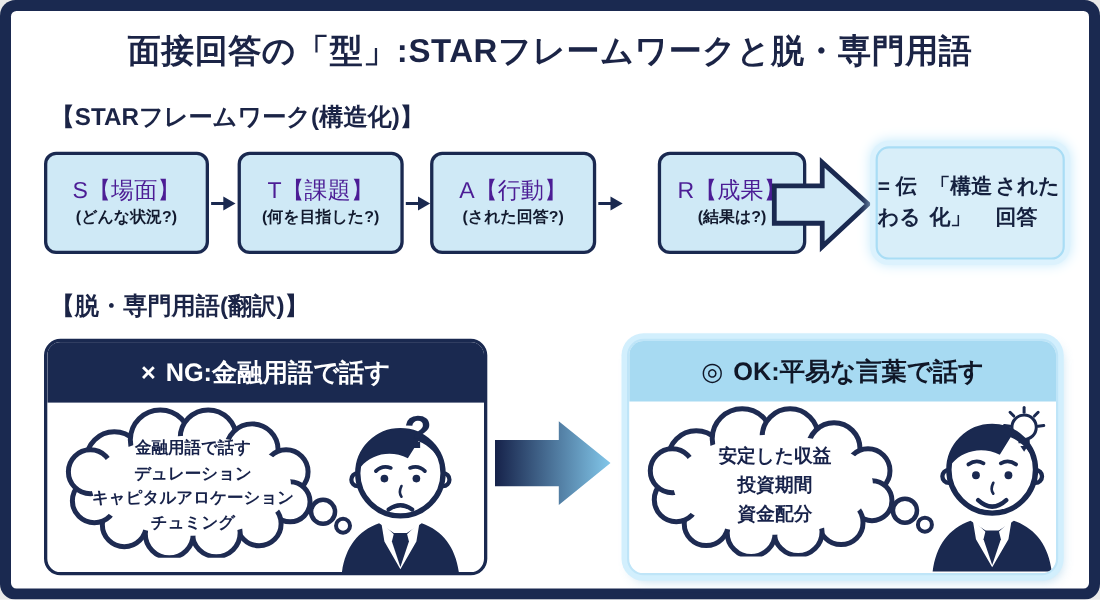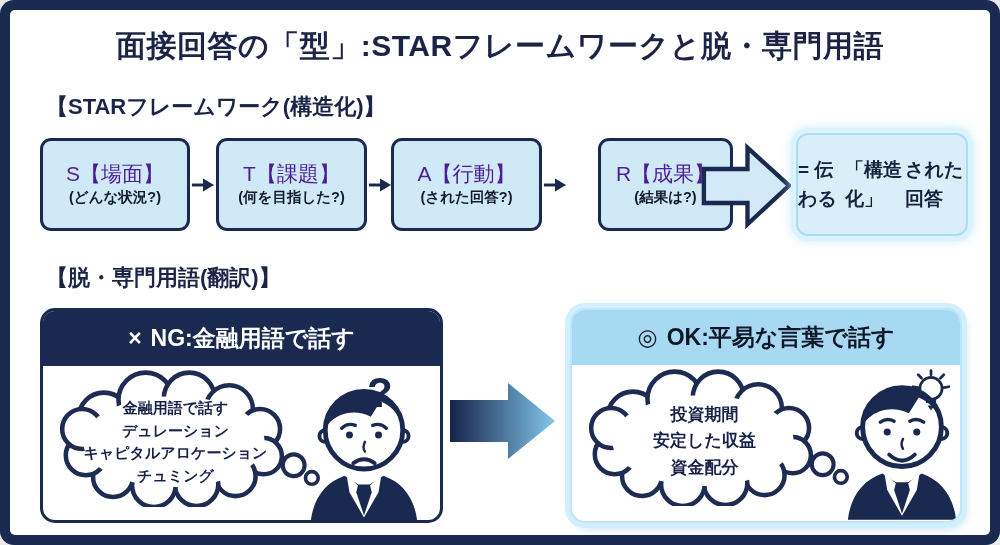--- a/index.html
+++ b/index.html
@@ -183,22 +183,22 @@
           <circle cx="38" cy="95" r="22"></circle>
             <circle cx="34" cy="66" r="22"></circle>
         </g>
         <ellipse cx="135" cy="80" rx="100" ry="50" fill="#ffffff"></ellipse>
         <g fill="#ffffff" stroke="#1e2b52">
           <circle cx="267" cy="106" r="12" stroke-width="4.5"></circle>
           <circle cx="287" cy="120" r="7" stroke-width="4"></circle>
         </g>
       </svg>
       <div class="cloud-text ok">
+        <div>安定した収益</div>
         <div>投資期間</div>
-        <div>安定した収益</div>
         <div>資金配分</div>
       </div>
       <svg class="person ok" viewBox="0 0 130 152">
         <path d="M10,152 C13,128 25,112 45,105 L65,118 L85,105 C105,112 117,128 120,152 Z" fill="#1a2950"></path>
         <path d="M47,104 L65,121 L83,104 L80,122 L65,148 L50,122 Z" fill="#ffffff"></path>
         <path d="M59,114 L71,114 L73,122 L65,146 L57,122 Z" fill="#1a2950"></path>
         <circle cx="25" cy="64" r="6" fill="#fff" stroke="#1a2950" stroke-width="4"></circle>
         <circle cx="105" cy="64" r="6" fill="#fff" stroke="#1a2950" stroke-width="4"></circle>
         <circle cx="65" cy="58" r="40" fill="#fff" stroke="#1a2950" stroke-width="5"></circle>
         <path d="M24,58 A41,41 0 0 1 106,58 L106,54 C100,40 92,32 82,28 L72,44 C56,36 38,40 28,52 C26,54 24,56 24,58 Z" fill="#1a2950"></path>

